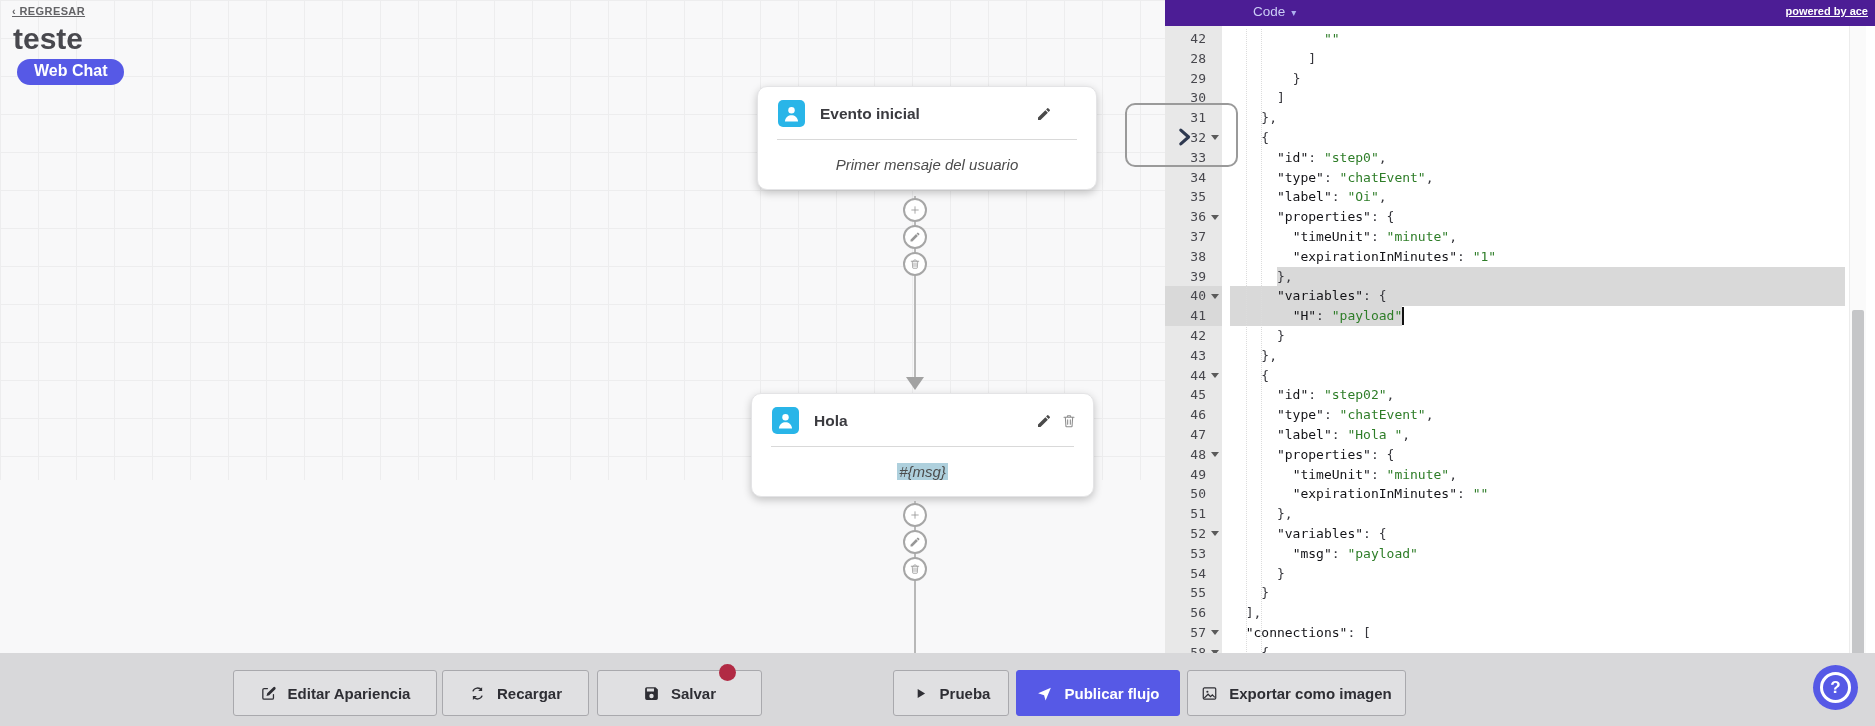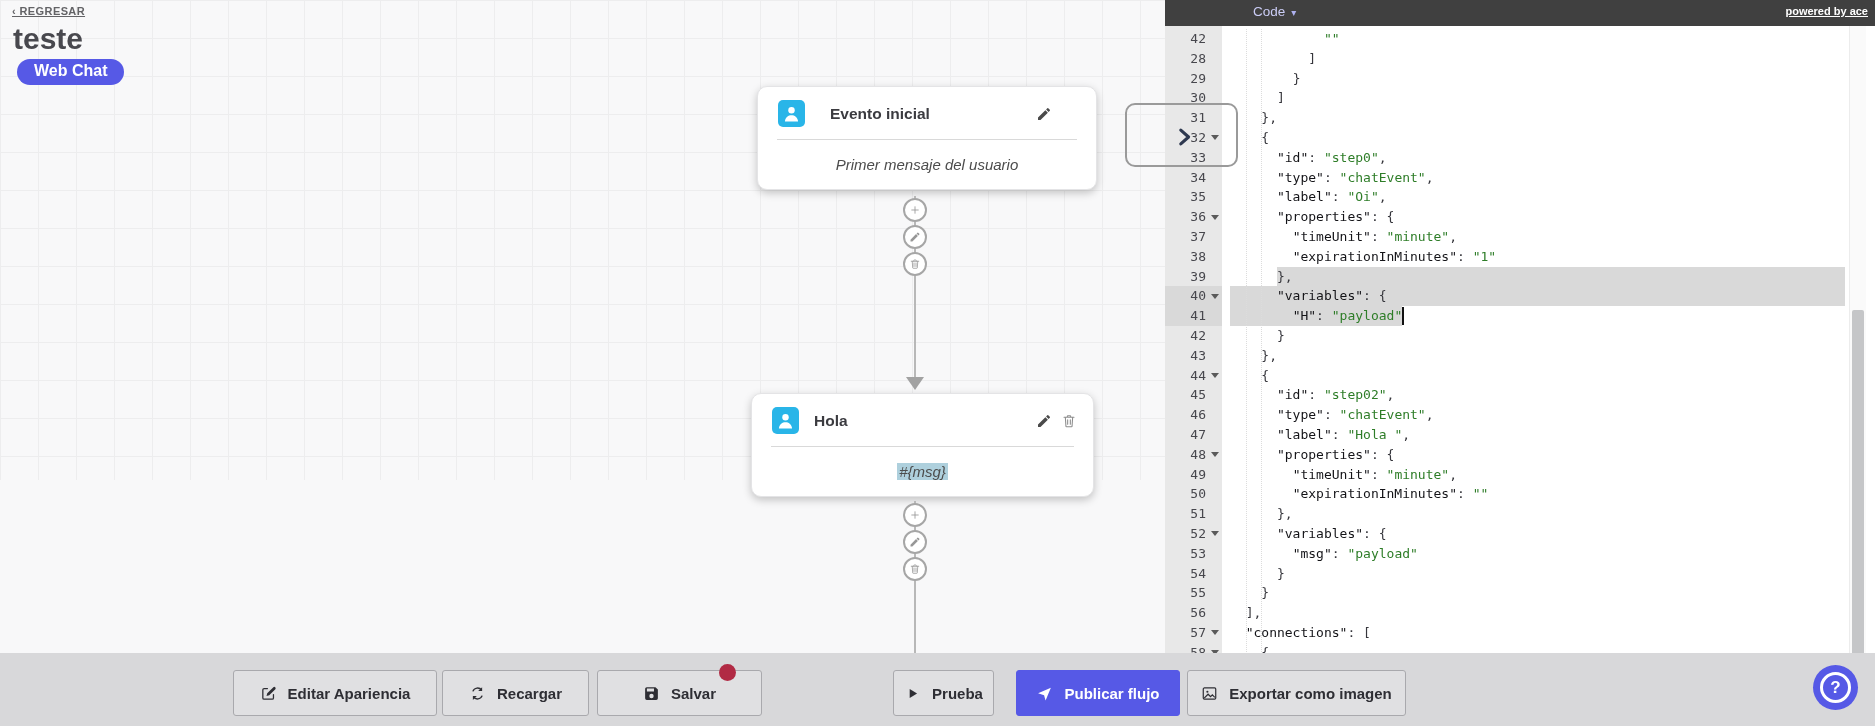--- a/index.html
+++ b/index.html
@@ -24,37 +24,37 @@
   .node-title{font-size:15.5px;font-weight:bold;color:#3b3b40;margin-left:15px;flex:1;}
   .node-actions{display:flex;gap:9px;align-items:center;}
   .nact{width:16px;height:16px;border:none;background:none;padding:0;cursor:pointer;}
   .nact svg{width:100%;height:100%;}
   .nact.pencil{color:#4a4a4a;} .nact.trash{color:#8d8d8d;}
   .node-divider{border-top:1px solid #d9d9d9;margin:0 19px;}
   .node-body{text-align:center;font-style:italic;font-size:15px;color:#4c4c4c;
     padding:16px 10px;}
   .var-highlight{background:#aed0dd;padding:0 2px;}
   #node-evento{left:757px;top:86px;width:338px;}
-  #node-evento .node-head{padding-right:44px;gap:10px;}
+  #node-evento .node-head{padding-right:44px;}
   #node-hola{left:751px;top:393px;width:341px;}
   .vline{position:absolute;width:2px;background:#b8b8b8;}
   #line1{left:914px;top:196px;height:182px;}
   #line2{left:914px;top:501px;height:152px;}
   .arrowhead{position:absolute;left:906px;top:377px;width:0;height:0;
     border-left:9px solid transparent;border-right:9px solid transparent;
     border-top:13px solid #a2a2a2;}
   .connector{position:absolute;left:903px;width:24px;display:flex;flex-direction:column;gap:3px;}
   #conn1{top:198px;} #conn2{top:503px;}
   .cbtn{width:24px;height:24px;border-radius:50%;background:#fff;border:2px solid #a6a6a6;
     color:#979797;display:flex;align-items:center;justify-content:center;padding:4px;
     box-sizing:border-box;cursor:pointer;}
   .cbtn svg{width:100%;height:100%;}
   
   #code-panel{position:absolute;left:1165px;top:0;width:710px;height:654px;background:#fff;}
-  #code-header{position:absolute;left:0;top:0;width:100%;height:26px;background:#404040;}
+  #code-header{position:absolute;left:0;top:0;width:100%;height:26px;background:#4c1d95;}
   .code-dd{position:absolute;left:88px;top:4px;color:#cbcdf6;font-size:13.5px;cursor:pointer;}
   .code-dd .caret{font-size:10px;color:#aeb1f0;margin-left:6px;}
   .ace-credit{position:absolute;right:7px;top:5px;color:#fff;font-size:11px;font-weight:bold;
     text-decoration:underline;cursor:pointer;}
   #editor{position:absolute;left:0;top:26px;width:710px;height:628px;overflow:hidden;
     font-family:"DejaVu Sans Mono","Liberation Mono",monospace;font-size:13px;}
   #gutter{position:absolute;left:0;top:3px;width:57px;}
   .grow{height:19.8px;line-height:19.8px;display:flex;justify-content:flex-end;
     align-items:center;color:#47474d;background:#e8e8e8;}
   .grow.hl{background:#d9d9d9;}
@@ -82,21 +82,21 @@
   #collapse-box svg{position:absolute;left:46px;top:17px;width:22px;height:30px;color:#2e3950;}
   
   #toolbar{position:absolute;left:0;top:653px;width:1875px;height:73px;background:#d8d8da;}
   .tbtn{position:absolute;top:17px;height:46px;background:#e0e0e2;border:1px solid #a9a9ad;
     border-radius:3px;color:#2e2e34;font-size:15px;font-weight:600;cursor:pointer;
     display:flex;align-items:center;justify-content:center;gap:11px;
     font-family:"Liberation Sans",sans-serif;box-sizing:border-box;}
   .tbtn .bicon{width:17px;height:17px;display:inline-flex;}
   .tbtn .bicon svg{width:100%;height:100%;}
   .btn-editar{left:233px;width:204px;} .btn-recargar{left:442px;width:147px;}
-  .btn-salvar{left:597px;width:165px;align-items:center;} .btn-prueba{left:893px;width:101px;}
+  .btn-salvar{left:597px;width:165px;align-items:center;} .btn-prueba{left:893px;width:116px;}
   .btn-publicar{left:1016px;width:164px;background:#5659e6;border:1px solid #5659e6;color:#fff;}
   .btn-exportar{left:1187px;width:219px;}
   #unsaved-dot{position:absolute;left:719px;top:11px;width:17px;height:17px;border-radius:50%;
     background:#b12a44;z-index:3;}
   #help-fab{position:absolute;left:1813px;top:665px;width:45px;height:45px;border-radius:50%;
     background:#5659e6;cursor:pointer;z-index:4;}
   #help-ring{position:absolute;inset:7px;border:3.5px solid #fff;border-radius:50%;
     display:flex;align-items:center;justify-content:center;color:#fff;
     font-size:17px;font-weight:bold;}
 </style>

